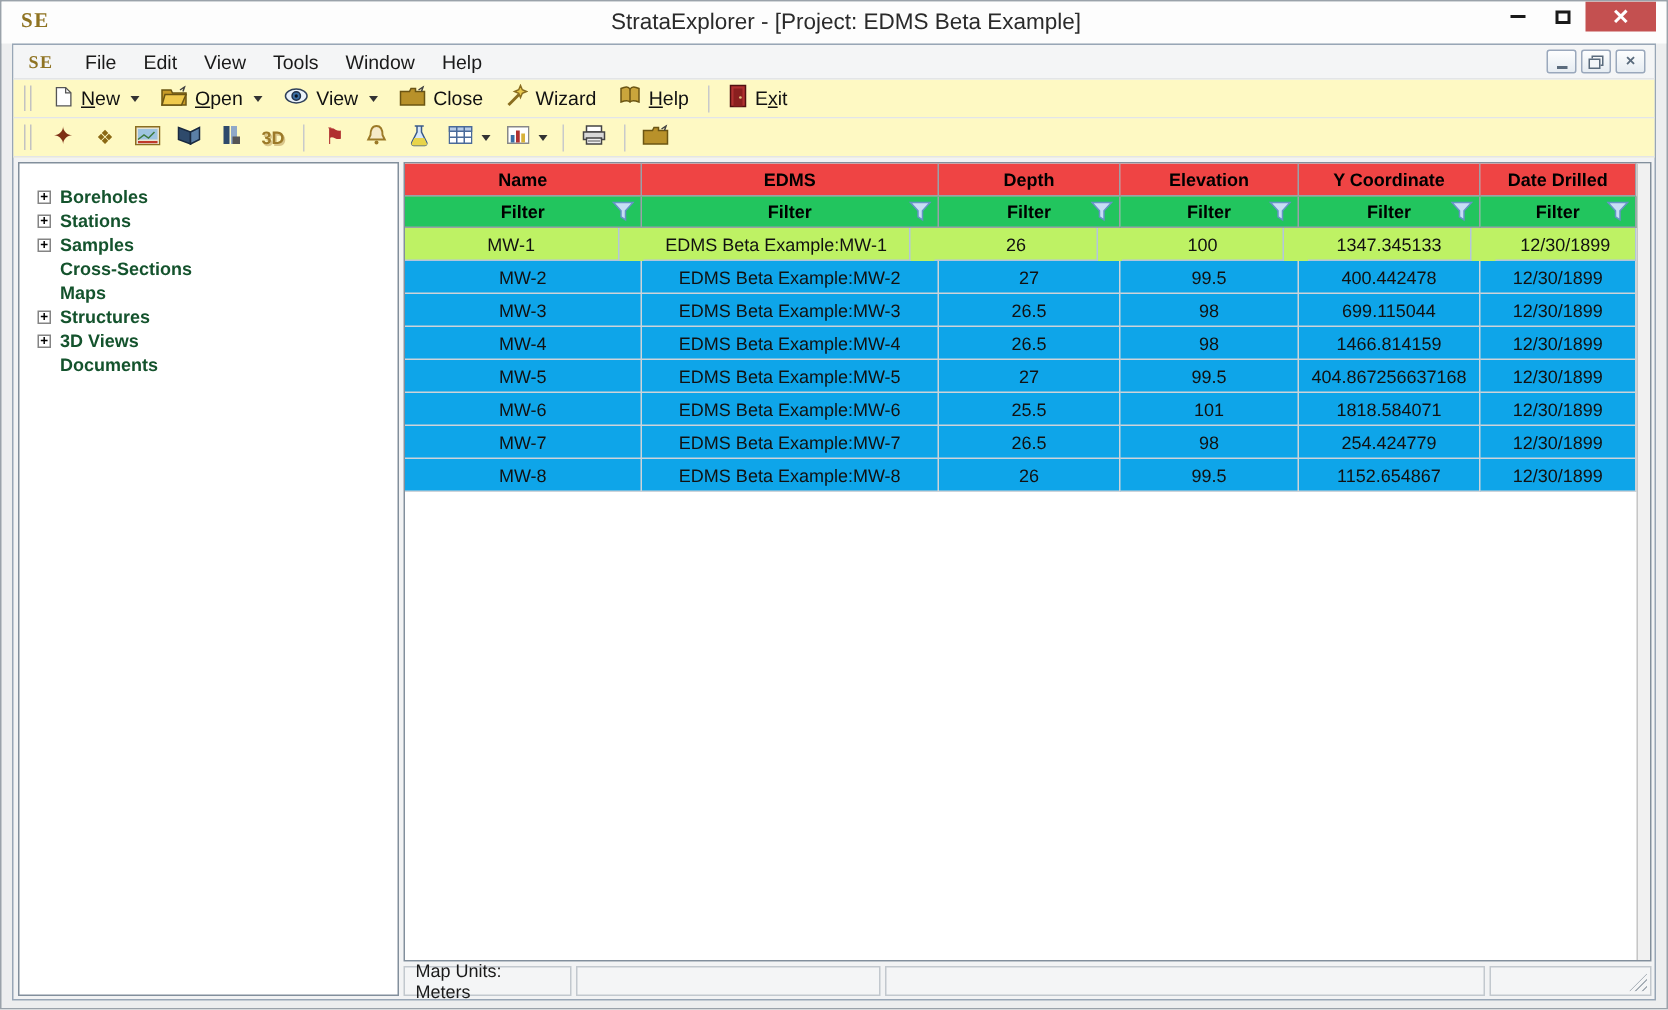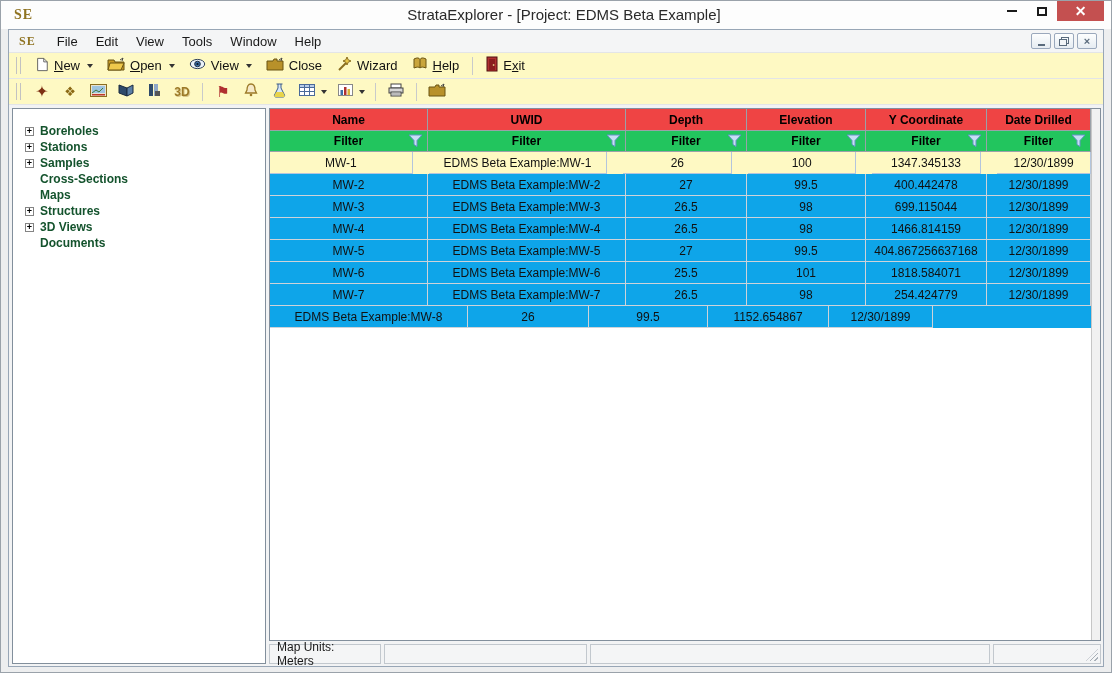--- a/index.html
+++ b/index.html
@@ -60,21 +60,21 @@
   .vstrip { flex:1; background:#F1F1F1; border-left:1px solid #C6C6C6; }
 
   .col0{width:158px;} .col1{width:198px;} .col2{width:121px;} .col3{width:119px;} .col4{width:121px;} .col5{width:104px;}
 
   .hrow { display:flex; height:22px; flex:none; }
   .hcell { border-right:1px solid #9AA1A8; border-bottom:1px solid #9AA1A8; background:#ef4444; display:flex; align-items:center; justify-content:center; font-size:12px; font-weight:bold; color:#000; }
   .frow { display:flex; height:21px; flex:none; }
   .fcell { border-right:1px solid #9AA1A8; border-bottom:1px solid #9AA1A8; background:#22c55e; position:relative; display:flex; align-items:center; justify-content:center; font-size:12px; font-weight:bold; color:#000; }
   .funnel { position:absolute; right:4px; top:3px; }
   .grid-row { display:flex; height:22px; flex:none; background:#0ea5e9; }
-  .grid-row.selected { background:#fef9c3;gap:16px; }
+  .grid-row.selected { background:#bef264;gap:16px; }
   .cell { border-right:1px solid #CDD3D9; border-bottom:1px solid #CDD3D9; display:flex; align-items:center; justify-content:center; font-size:12px; color:#111; white-space:nowrap; }
   .grid-row.selected .cell { border-color:#B3C5DD; }
 
   
   .statusbar { height:20px; display:flex; gap:3px; margin-top:3px; flex:none; }
   .spanel { border:1px solid #C2C8CE; background:#F4F5F6; display:flex; align-items:center; padding:0 7px; font-size:12px; color:#1A1A1A; }
   .sp1{width:112px;} .sp2{width:203px;} .sp3{width:400px;} .sp4{flex:1; position:relative;}
   .resize-grip { position:absolute; right:2px; bottom:2px; width:12px; height:12px; background:repeating-linear-gradient(135deg, transparent 0 2px, #A8B0B8 2px 3px); clip-path:polygon(100% 0, 100% 100%, 0 100%); }
 </style>
 </head>
@@ -320,21 +320,21 @@
             <span class="tree-label">Documents</span>
           </div>
         </div>
 
       <div class="right-pane">
         <div class="grid-wrap">
           <div class="grid">
 
             <div class="hrow">
               <div class="hcell col0">Name</div>
-              <div class="hcell col1">UWID</div>
+              <div class="hcell col1">EDMS</div>
               <div class="hcell col2">Depth</div>
               <div class="hcell col3">Elevation</div>
               <div class="hcell col4">Y Coordinate</div>
               <div class="hcell col5">Date Drilled</div>
             </div>
 
             <div class="frow">
               <div class="fcell col0">
                 <span>Filter</span>
                 <svg class="funnel" width="15" height="14" viewBox="0 0 15 14">
@@ -424,20 +424,21 @@
                 </div>
                 <div class="grid-row">
                   <div class="cell col0">MW-7</div>
                   <div class="cell col1">EDMS Beta Example:MW-7</div>
                   <div class="cell col2">26.5</div>
                   <div class="cell col3">98</div>
                   <div class="cell col4">254.424779</div>
                   <div class="cell col5">12/30/1899</div>
                 </div>
                 <div class="grid-row">
+                  <div class="cell col0">MW-8</div>
                   <div class="cell col1">EDMS Beta Example:MW-8</div>
                   <div class="cell col2">26</div>
                   <div class="cell col3">99.5</div>
                   <div class="cell col4">1152.654867</div>
                   <div class="cell col5">12/30/1899</div>
                 </div>
               </div>
           </div>
           <div class="vstrip"></div>
         </div>

